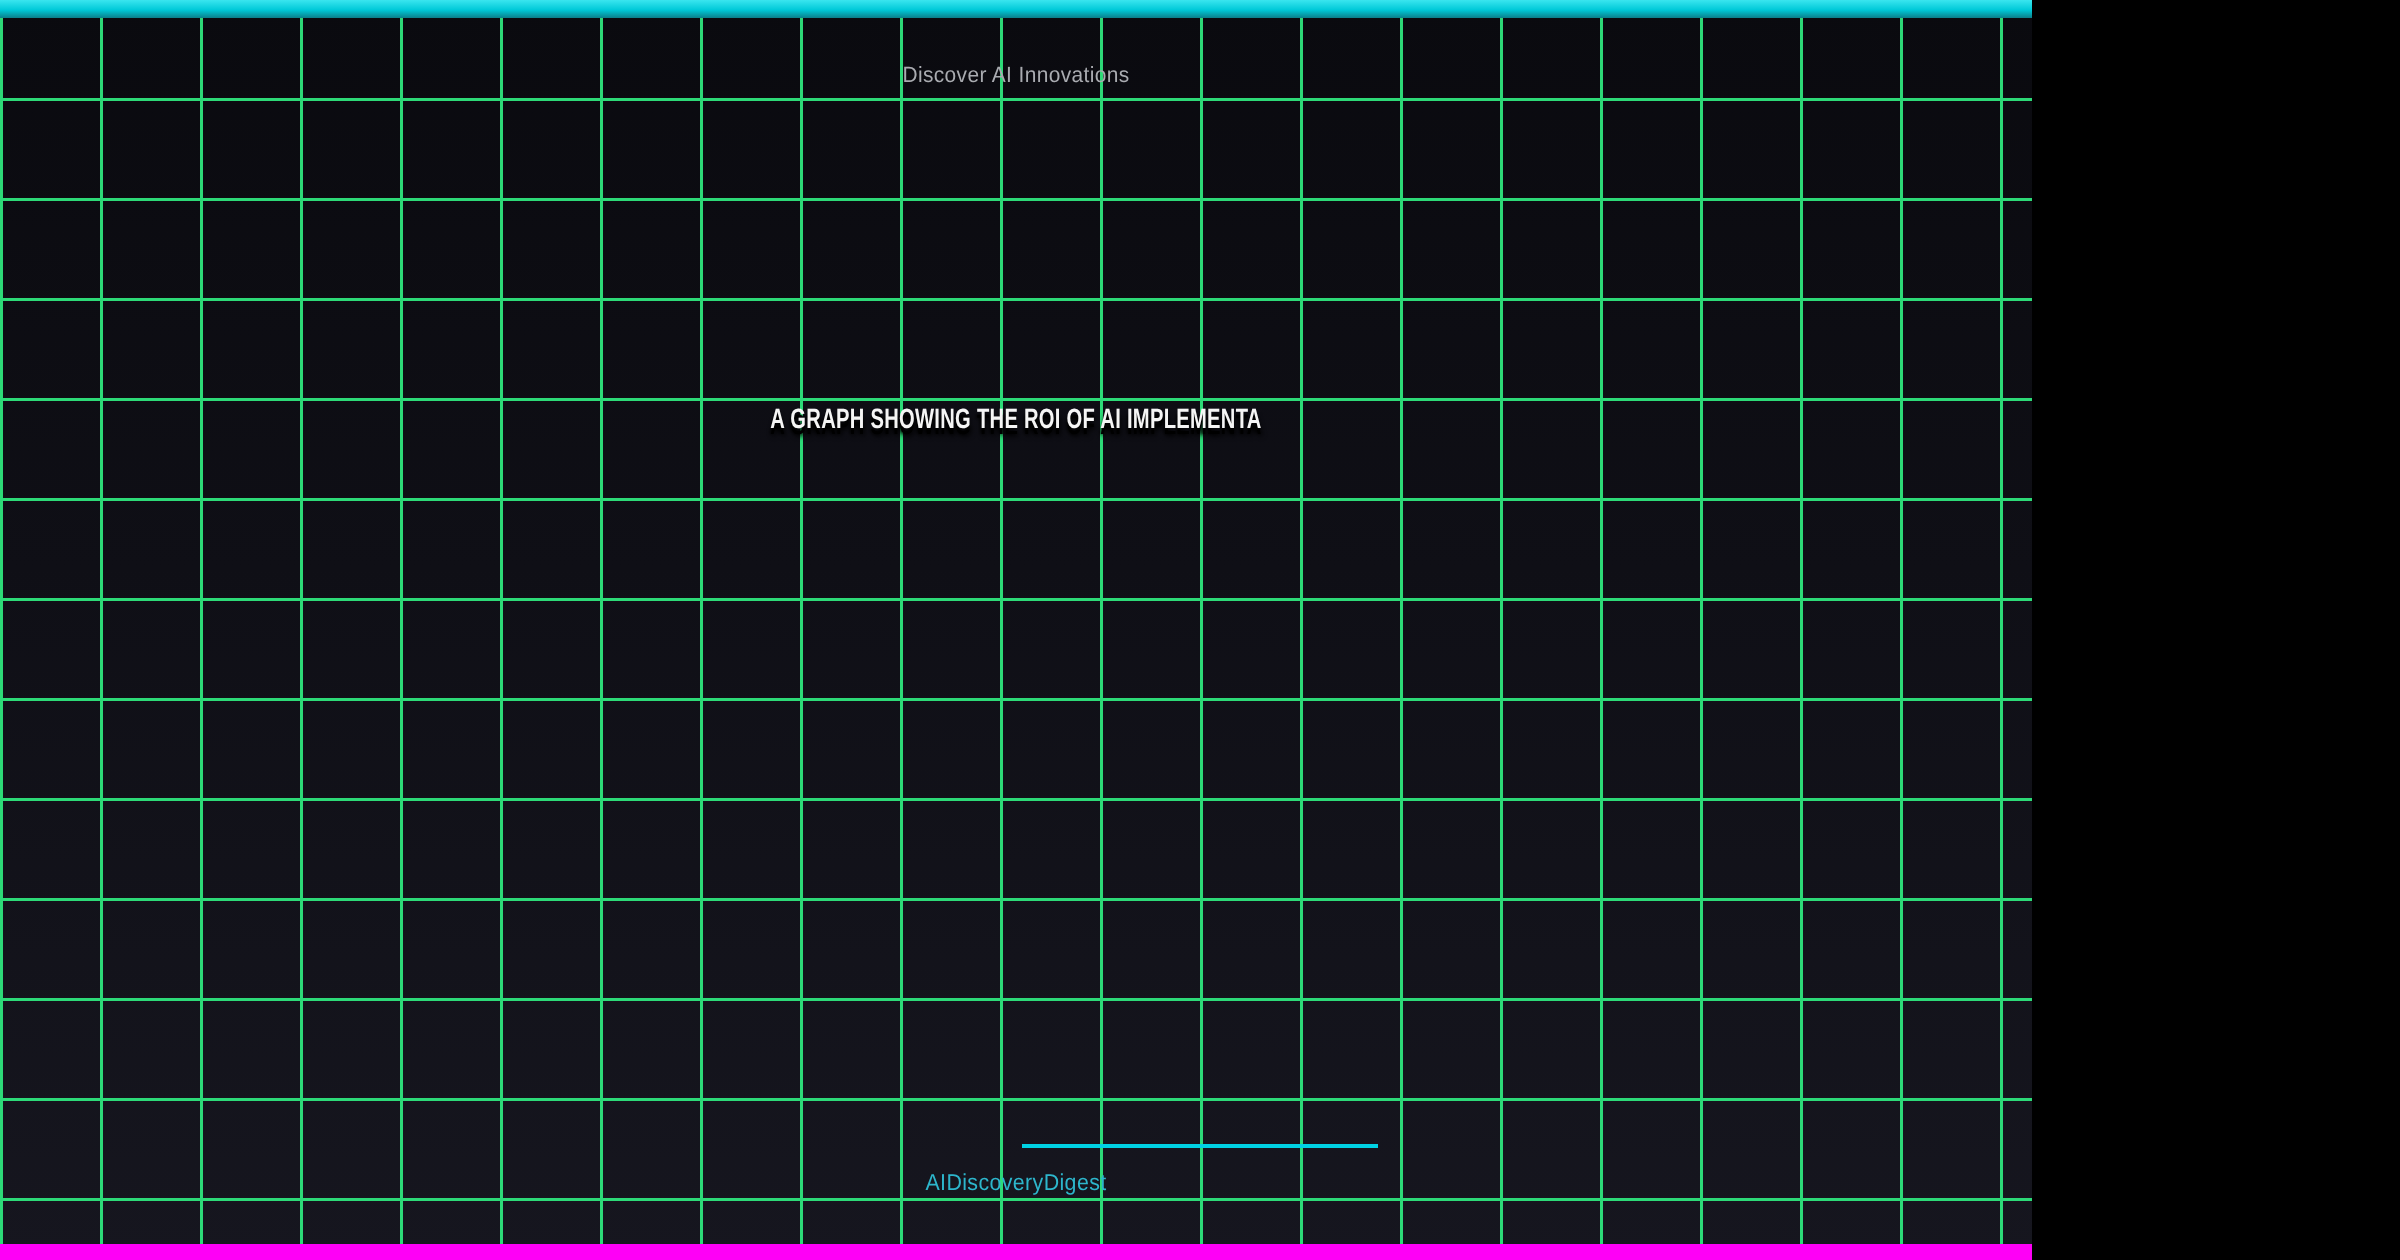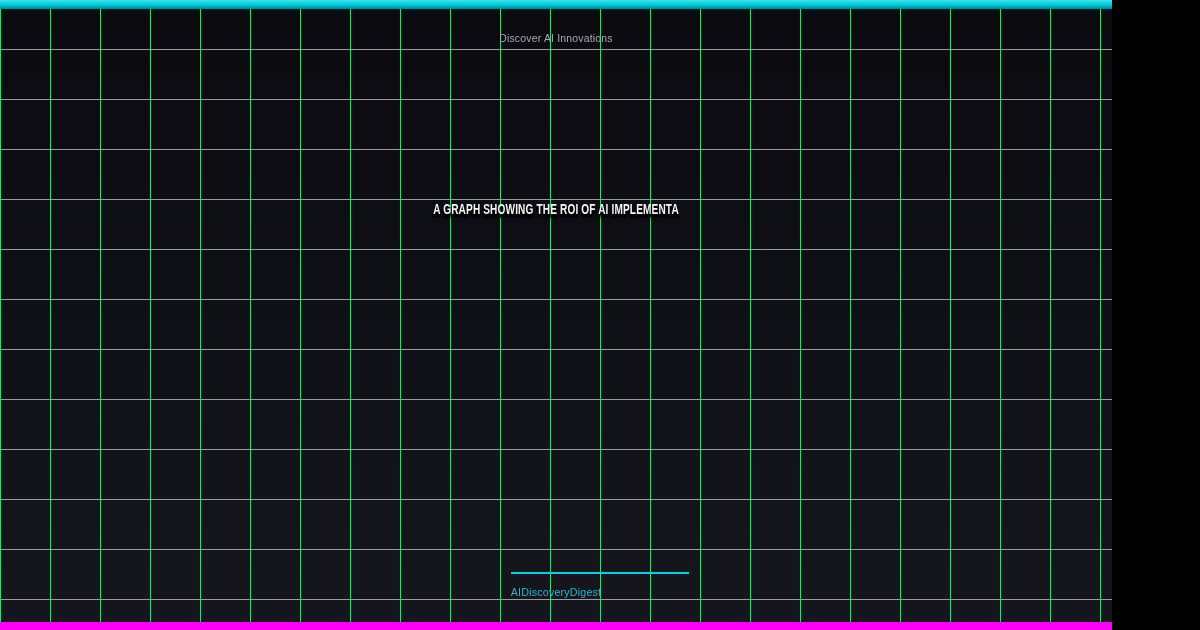--- a/index.html
+++ b/index.html
@@ -4,21 +4,21 @@
 <style>
   html, body {
     margin: 0;
     padding: 0;
     background: #000;
     font-family: "Liberation Sans", sans-serif;
   }
 
   .canvas {
     position: relative;
-    width: 1112px;
+    width: 1016px;
     height: 630px;
     overflow: hidden;
     background: linear-gradient(180deg,
       var(--background-top, #0a0a0f) 0%,
       #0f0f16 45%,
       var(--background-bottom, #16161f) 100%);
   }
 
   
   .topbar {

